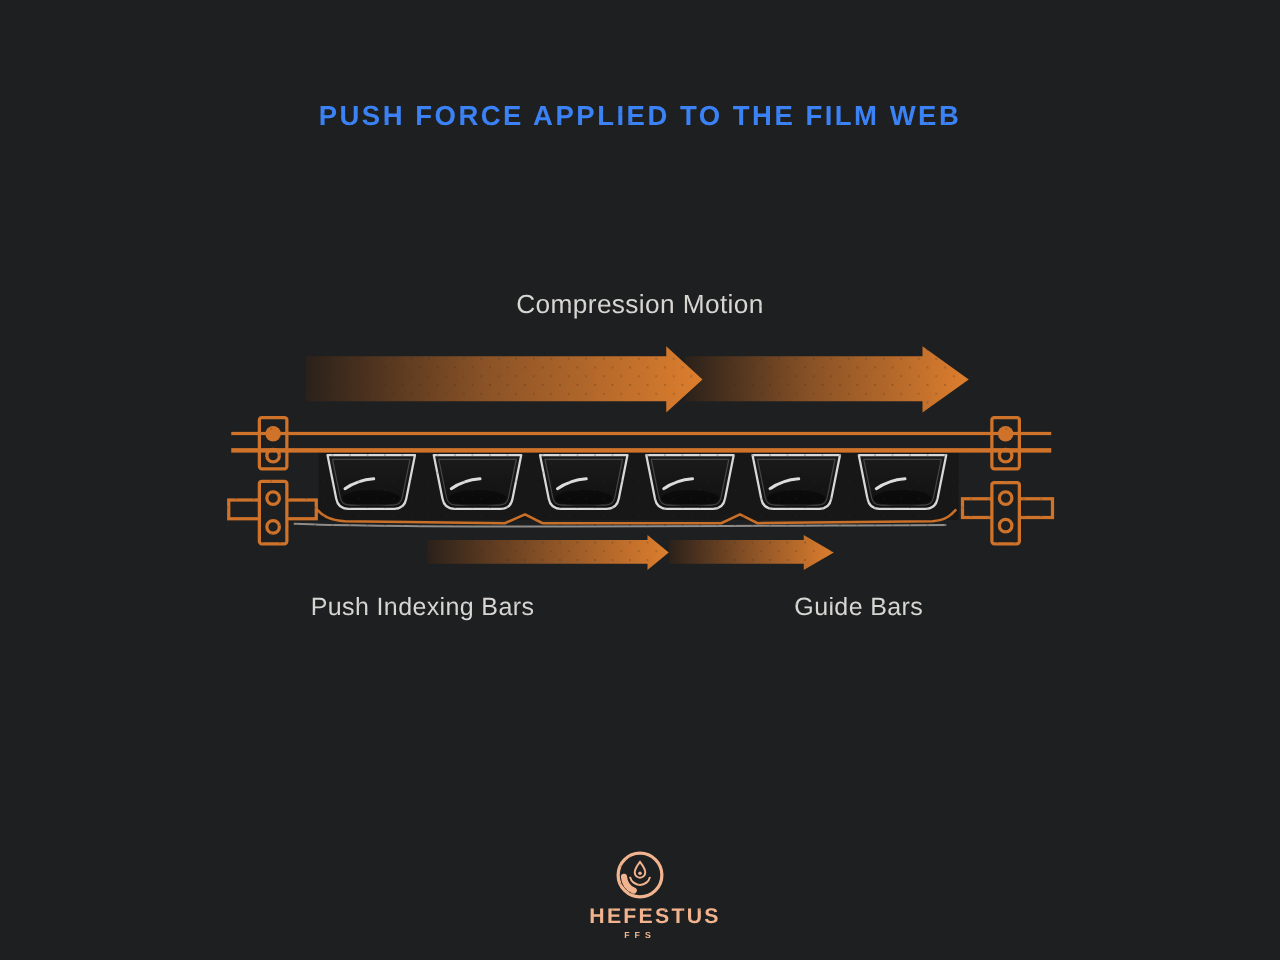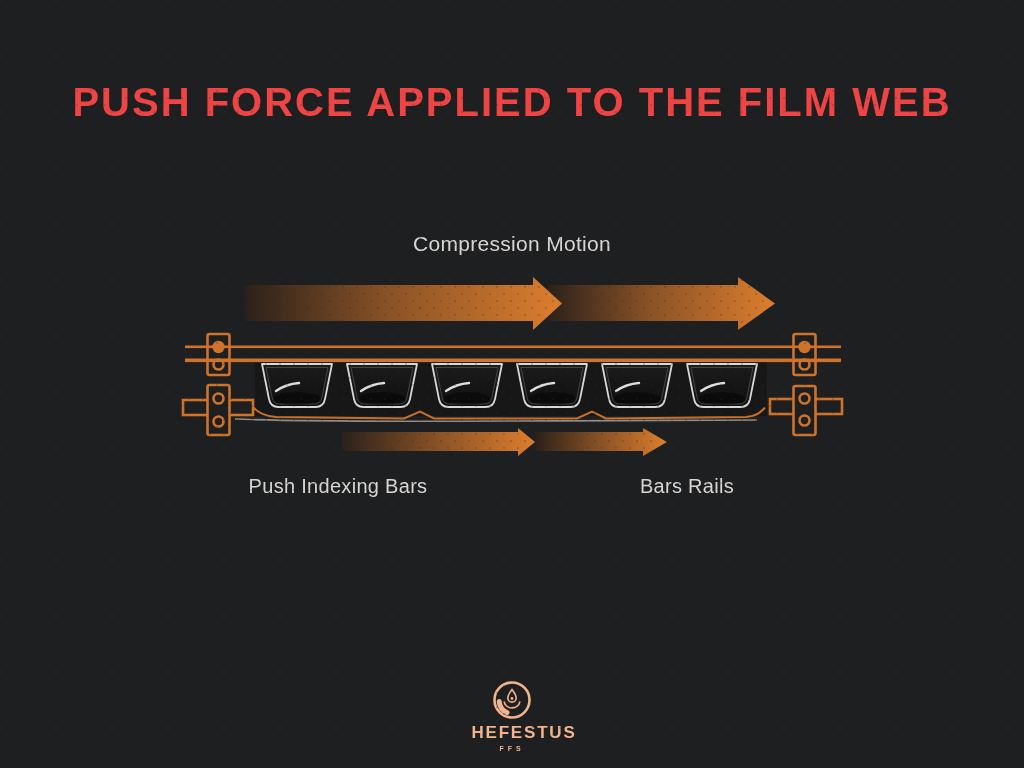--- a/index.html
+++ b/index.html
@@ -13,22 +13,22 @@
     content:"";position:absolute;inset:0;pointer-events:none;
     background-image:
       radial-gradient(#2e2e2e 1px, transparent 1.2px),
       radial-gradient(#292929 1px, transparent 1.2px);
     background-size:14px 14px,14px 14px;
     background-position:0 0,7px 7px;
     opacity:.22;
   }
   .title{
     position:absolute;top:80px;left:0;width:1024px;
-    text-align:center;color:#ef4444;
-    font-size:40px;font-weight:800;letter-spacing:2px;
+    text-align:center;color:#3b82f6;
+    font-size:22px;font-weight:800;letter-spacing:2px;
   }
   .lbl{
     position:absolute;color:#d8d6d3;font-size:20px;font-weight:500;
     text-align:center;letter-spacing:.3px;white-space:nowrap;
   }
   .lbl-compression{top:232px;left:0;width:1024px;font-size:21px;}
   .lbl-push{top:475px;left:238px;width:200px;}
   .lbl-guide{top:475px;left:587px;width:200px;}
   .diagram-svg{position:absolute;top:0;left:0;}
   .brand{
@@ -121,21 +121,21 @@
     <circle cx="804.5" cy="398.5" r="5"></circle>
     <circle cx="804.5" cy="420.5" r="5"></circle>
   </g>
 
   <path d="M535,432 H643 V428 L667,442 L643,456 V451 H535 Z" fill="url(#smallGrad2)"></path>
   <path d="M342,432 H518 V428 L535,442 L518,456 V451 H342 Z" fill="url(#smallGrad1)"></path>
 </svg>
 
 <div class="lbl lbl-compression">Compression Motion</div>
 <div class="lbl lbl-push">Push Indexing Bars</div>
-<div class="lbl lbl-guide">Bars Rails</div>
+<div class="lbl lbl-guide">Guide Bars</div>
 
 <div class="brand">
   <svg width="42" height="42" viewBox="0 0 42 42">
     <g stroke="#f2b48e" fill="none">
       <circle cx="21" cy="21" r="17.5" stroke-width="2.6"></circle>
       <path d="M21,10.5 c-3.2,4.2 -4.2,6.2 -4.2,8.4 a4.2,4.2 0 0 0 8.4,0 c0,-2.2 -1,-4.2 -4.2,-8.4 Z" stroke-width="1.6"></path>
       <circle cx="21" cy="19.5" r="1.4" fill="#f2b48e" stroke="none"></circle>
       <path d="M13,22.5 A8.2,8.2 0 0 0 29,22.5" stroke-width="1.6"></path>
       <path d="M8.2,22.5 A13,13 0 0 0 16,33.5" stroke-width="5" stroke-linecap="round"></path>
     </g>

